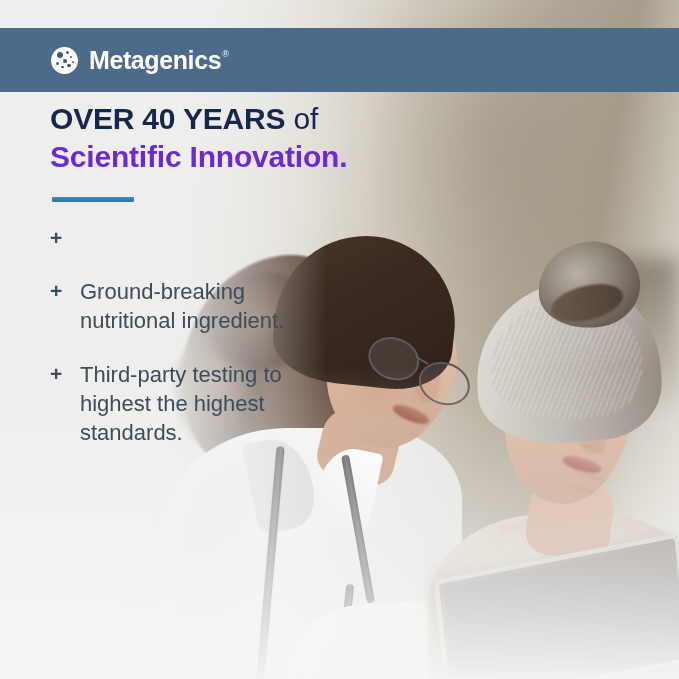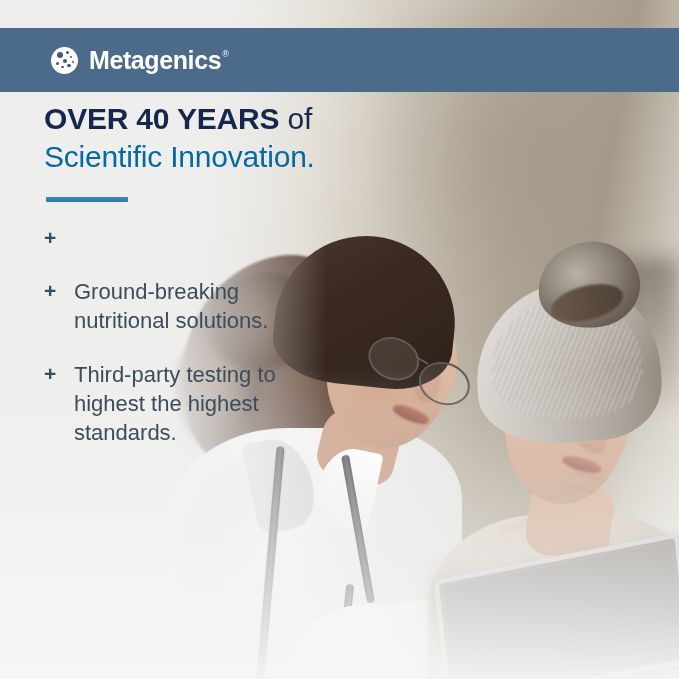--- a/index.html
+++ b/index.html
@@ -357,35 +357,35 @@
   .wordmark-reg {
     font-size: 9px;
     line-height: 1;
     margin-top: 2px;
     margin-left: 1px;
   }
 
   
   .copy {
     position: absolute;
-    left: 44px; top: 100px;
+    left: 50px; top: 100px;
     width: 340px;
     z-index: 30;
   }
   .headline {
     font-size: 30px;
     line-height: 1.25;
     color: #16274d;
     letter-spacing: -0.2px;
     margin: 0;
     font-weight: normal;
   }
   .headline .hl-strong { font-weight: bold; }
   .headline .hl-light { font-weight: normal; }
-  .headline .hl-line2 { font-weight: normal; display: block; color: #0369a1; }
+  .headline .hl-line2 { font-weight: bold; display: block; color: #6d28d9; }
 
   .rule {
     width: 82px; height: 5px;
     background: linear-gradient(180deg, #3d88b8, #2f79a8);
     margin: 22px 0 0 2px;
     border-radius: 1px;
   }
 
   .bullets {
     list-style: none;
@@ -510,21 +510,21 @@
     </h1>
 
     <div class="rule"></div>
 
     <ul class="bullets">
       <li class="bullet">
         <span class="bullet-plus">+</span>
       </li>
       <li class="bullet">
         <span class="bullet-plus">+</span>
-        <span class="bullet-text">Ground-breaking nutritional solutions.</span>
+        <span class="bullet-text">Ground-breaking nutritional ingredient.</span>
       </li>
       <li class="bullet">
         <span class="bullet-plus">+</span>
         <span class="bullet-text">Third-party testing to highest the highest standards.</span>
       </li>
     </ul>
   </div>
 
 </div>
 

